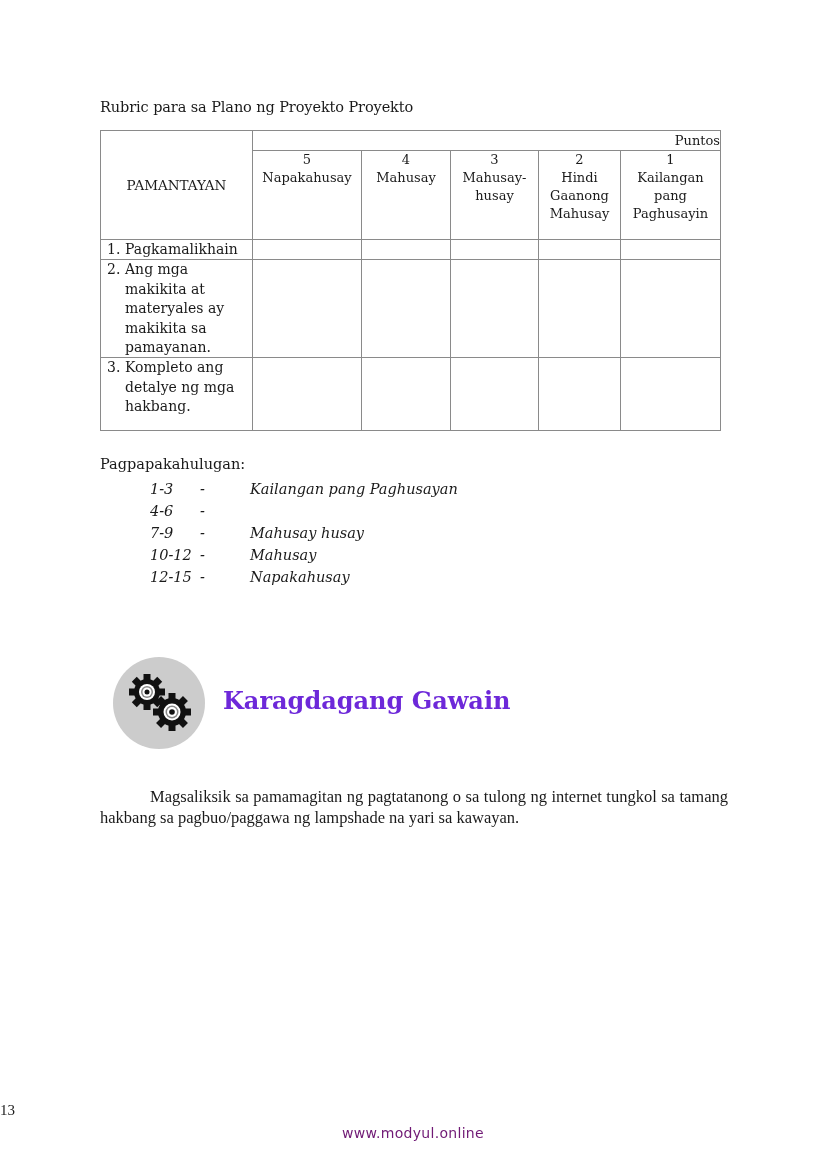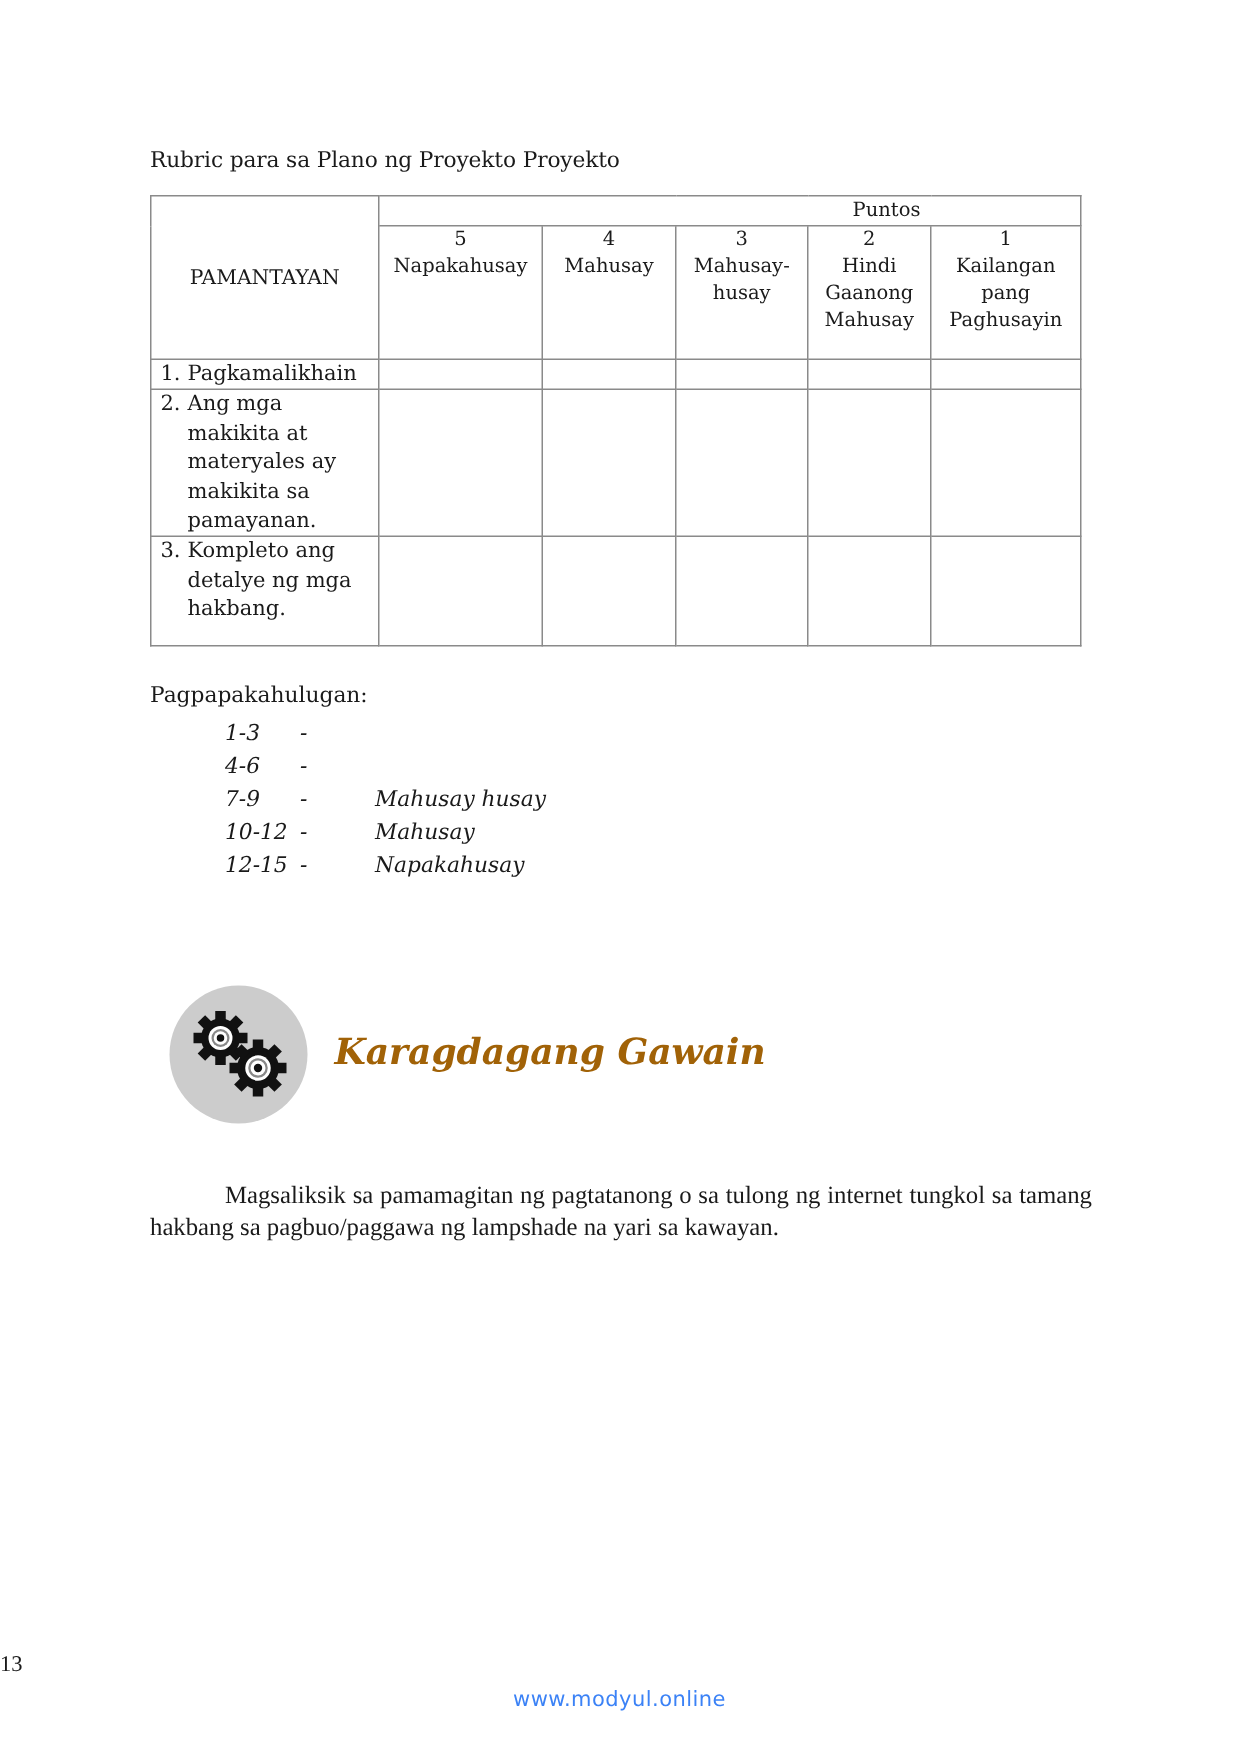--- a/index.html
+++ b/index.html
@@ -17,21 +17,21 @@
       border-collapse: collapse;
       font-size: 13px; line-height: 18px;
       table-layout: fixed;
     }
     table.rubric td, table.rubric th {
       border: 1px solid #8a8a8a;
       padding: 0; vertical-align: top; font-weight: normal;
     }
     .col-crit { width: 152px; }
     .c5 { width: 109px; } .c4 { width: 89px; } .c3 { width: 88px; } .c2 { width: 82px; } .c1 { width: 100px; }
-    .puntos-cell { height: 19px; text-align: center; padding-left: 209px !important; line-height: 19px; }
+    .puntos-cell { height: 19px; text-align: right; padding-left: 209px !important; line-height: 19px; }
     .pam-cell { text-align: center; vertical-align: middle !important; height: 88px; font-size: 13.5px; }
     .lvl { text-align: center; height: 88px; }
     .lvl span { display: block; }
     .crit { padding-left: 6px !important; font-size: 14px; line-height: 19.4px; }
     .crit .num { display: inline-block; width: 18px; }
     .crit .indent { padding-left: 18px; display: block; }
     .r1 td { height: 18px; margin-left: 34px; }
     .r2 td { height: 96px; }
     .r3 td { height: 72px; }
     .legend-title {
@@ -43,36 +43,36 @@
     .legend-row { display: flex; }
     .legend-row .range { width: 50px; }
     .legend-row .dash { width: 50px; }
     .section-icon {
       position: absolute; left: 113px; top: 657px; width: 92px; height: 92px;
       border-radius: 50%; background: #cccccc;
     }
     .section-icon svg { position: absolute; left: 0; top: 0; }
     .section-title {
       position: absolute; left: 223px; top: 686px;
-      font-family: "DejaVu Serif", serif; font-style: italic; font-weight: bold;
-      font-size: 24px; color: #a16207;
+      font-family: "DejaVu Serif", serif; font-weight: bold;
+      font-size: 24px; color: #6d28d9;
     }
     .para {
       position: absolute; left: 100px; top: 786px; width: 628px;
       font-family: "Liberation Serif", serif; font-size: 16.5px; line-height: 21px;
       text-align: justify;
     }
     .para .indent { display: inline-block; width: 50px; }
     .page-num {
       position: absolute; left: 0; width: 826px; top: 1102px; text-align: left;
       font-family: "Liberation Serif", serif; font-size: 15px;
     }
     .watermark {
       position: absolute; left: 0; width: 826px; top: 1125px; text-align: center;
-      font-family: "DejaVu Sans", sans-serif; font-size: 14px; color: #3b82f6; letter-spacing: 0.3px;
+      font-family: "DejaVu Sans", sans-serif; font-size: 14px; color: #701a75; letter-spacing: 0.3px;
     }
   </style>
 </head>
 <body>
 
 <div class="caption">Rubric para sa Plano ng Proyekto Proyekto</div>
 
 <table class="rubric">
   <colgroup>
     <col class="col-crit">
@@ -151,20 +151,21 @@
     <td></td>
   </tr>
 </tbody>
   </table>
 
 <div class="legend-title">Pagpapakahulugan:</div>
 <div class="legend">
   <div class="legend-row">
     <span class="range">1-3</span>
       <span class="dash">-</span>
+      <span>Kailangan pang Paghusayan</span>
   </div>
   <div class="legend-row">
     <span class="range">4-6</span>
       <span class="dash">-</span>
   </div>
   <div class="legend-row">
     <span class="range">7-9</span>
       <span class="dash">-</span>
       <span>Mahusay husay</span>
   </div>

